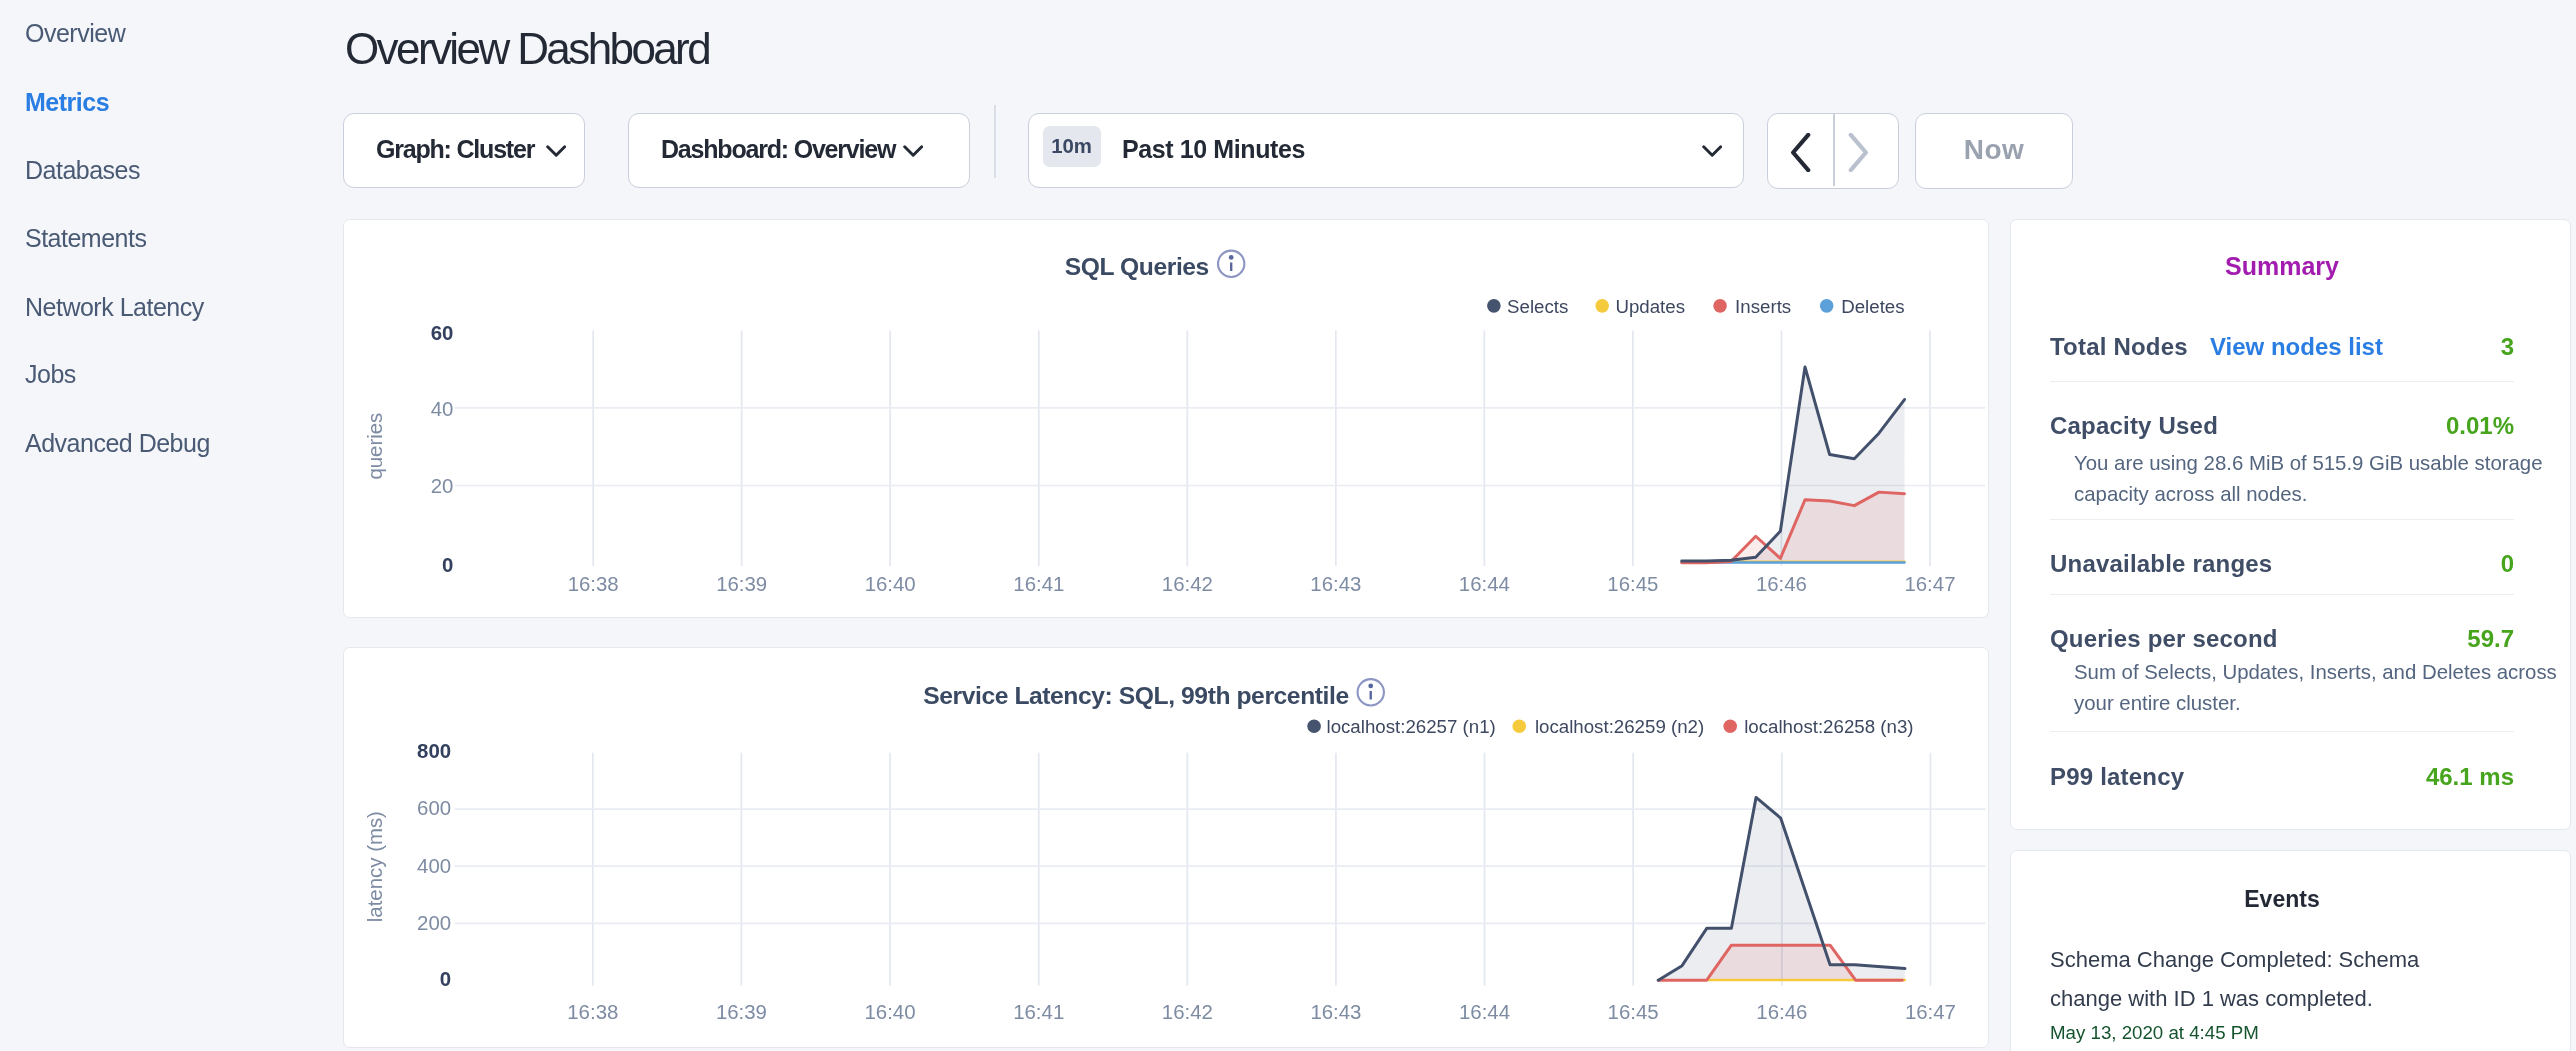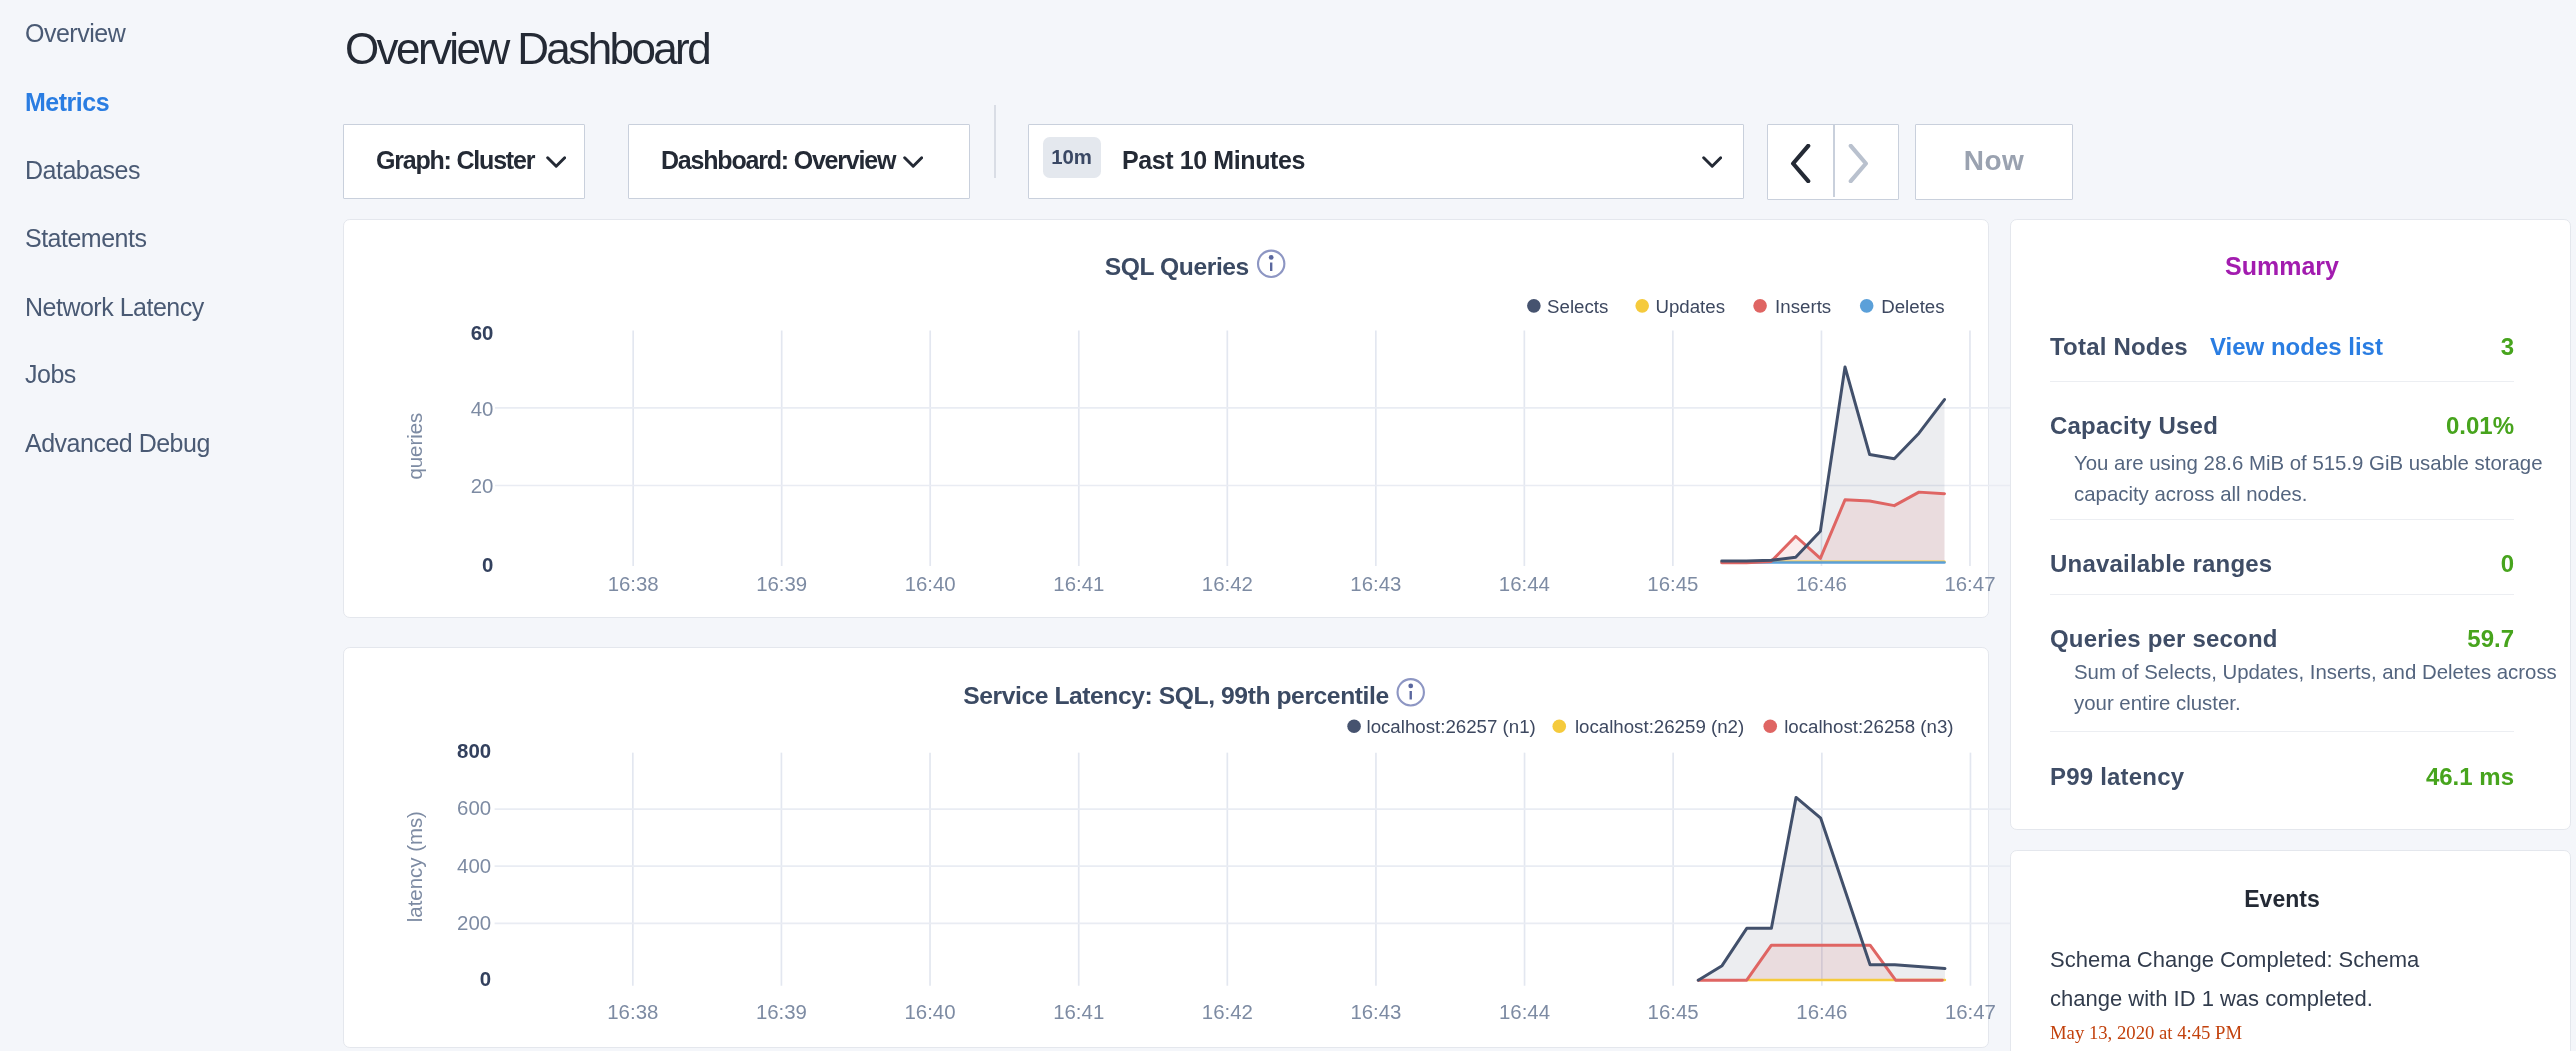--- a/index.html
+++ b/index.html
@@ -2,29 +2,29 @@
 <html style="font-size:13.6px"><head><meta charset="utf-8"><style>
 * { margin:0; padding:0; box-sizing:border-box; }
 html,body { width:2576px; height:1051px; overflow:hidden; background:#f4f6fa;
   font-family:"Liberation Sans", sans-serif; position:relative; }
 .abs { position:absolute; }
 .nav a { display:block; position:absolute; left:25px; font-size:25px; color:#4a5a74;
   text-decoration:none; letter-spacing:-0.5px; }
 .nav a.active { color:#2a7de2; font-weight:bold; }
 h1.title { position:absolute; left:345px; top:25px; font-size:44px; line-height:48px;
   font-weight:400; color:#242a35; letter-spacing:-2.6px; }
-.box { position:absolute; top:124px; height:75px; background:#fff; border:1.7px solid #c9d0dc;
-  border-radius:1px; }
+.box { position:absolute; top:113px; height:75px; background:#fff; border:1.7px solid #c9d0dc;
+  border-radius:11px; }
 .box .lbl { position:absolute; left:32px; top:0; height:71px; line-height:71px;
   font-size:25px; font-weight:bold; color:#242a35; letter-spacing:-1.2px; white-space:nowrap; }
 .box .chv { position:absolute; top:31px; }
 .vdiv { position:absolute; left:994px; top:105px; width:1.7px; height:73px; background:#d9dde5; }
 .badge { position:absolute; left:13.6px; top:12px; width:58px; height:41px; background:#e4e8ee;
   border-radius:6.8px; text-align:center; line-height:41px; font-size:20.4px; font-weight:bold; color:#3a4864; }
-.card { position:absolute; background:#fff; border:1.7px solid #e4e7ed; border-radius:6.8px;padding-left:40px; }
+.card { position:absolute; background:#fff; border:1.7px solid #e4e7ed; border-radius:6.8px; }
 .srow { position:absolute; left:2050px; width:464px; }
 .shead { font-size:24px; font-weight:bold; color:#3f4d66; letter-spacing:0.2px; white-space:nowrap; }
 .sval { position:absolute; right:0; top:0; font-size:24px; font-weight:bold; color:#47a41d; white-space:nowrap; }
 .spara { font-size:20.4px; color:#54657f; line-height:31px; white-space:nowrap;margin-left:24px; }
 .sdiv { position:absolute; left:2050px; width:464px; height:0; border-top:1.7px solid #eceef2; }
 </style></head>
 <body>
 
 <nav class="nav">
   <a style="top:18.7px">Overview</a>
@@ -187,14 +187,14 @@
 
 <div class="srow" style="top:625px;"><span class="shead">Queries per second</span><span class="sval">59.7</span></div>
 <div class="srow spara" style="top:657px;">Sum of Selects, Updates, Inserts, and Deletes across<br>your entire cluster.</div>
 <div class="sdiv" style="top:731px;"></div>
 
 <div class="srow" style="top:763px;"><span class="shead">P99 latency</span><span class="sval">46.1 ms</span></div>
 
 <div class="card" style="left:2010px; top:850px; width:561px; height:238px;"></div>
 <div class="abs" style="left:2050px; top:886px; width:464px; text-align:center; font-size:23px; font-weight:bold; color:#242a35;">Events</div>
 <div class="abs" style="left:2050px; top:940px; width:476px; font-size:22px; line-height:39px; color:#323c4d;">Schema Change Completed: Schema<br>change with ID 1 was completed.</div>
-<div class="abs" style="left:2050px; top:1022px; font-size:18.7px; color:#c2410c;font-family:Liberation Serif, serif;">May 13, 2020 at 4:45 PM</div>
+<div class="abs" style="left:2050px; top:1022px; font-size:18.7px; color:#14532d;">May 13, 2020 at 4:45 PM</div>
 
 
 </body></html>

